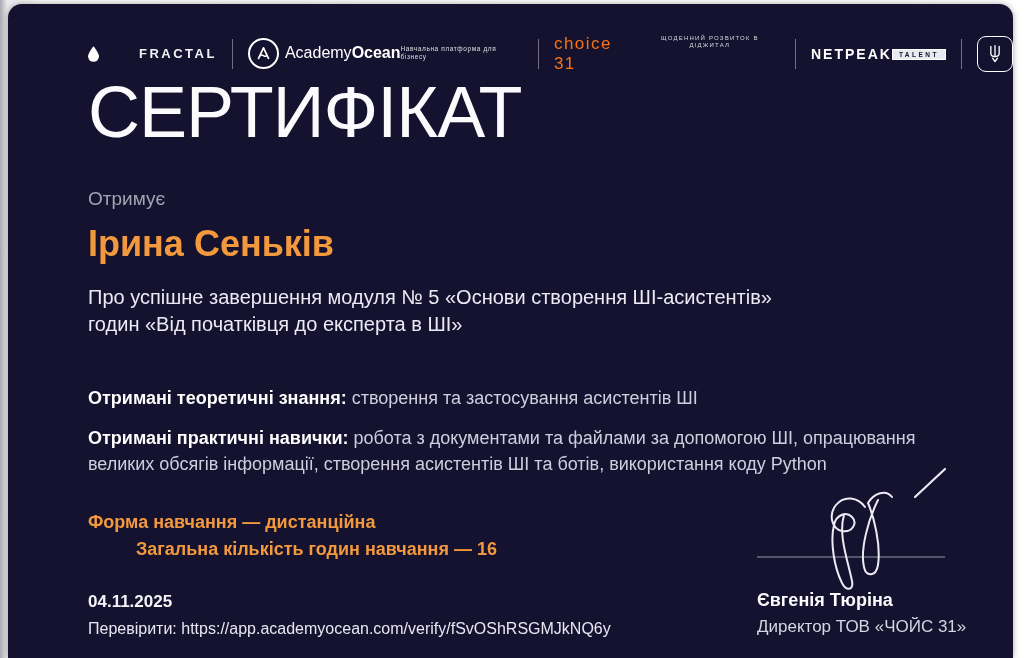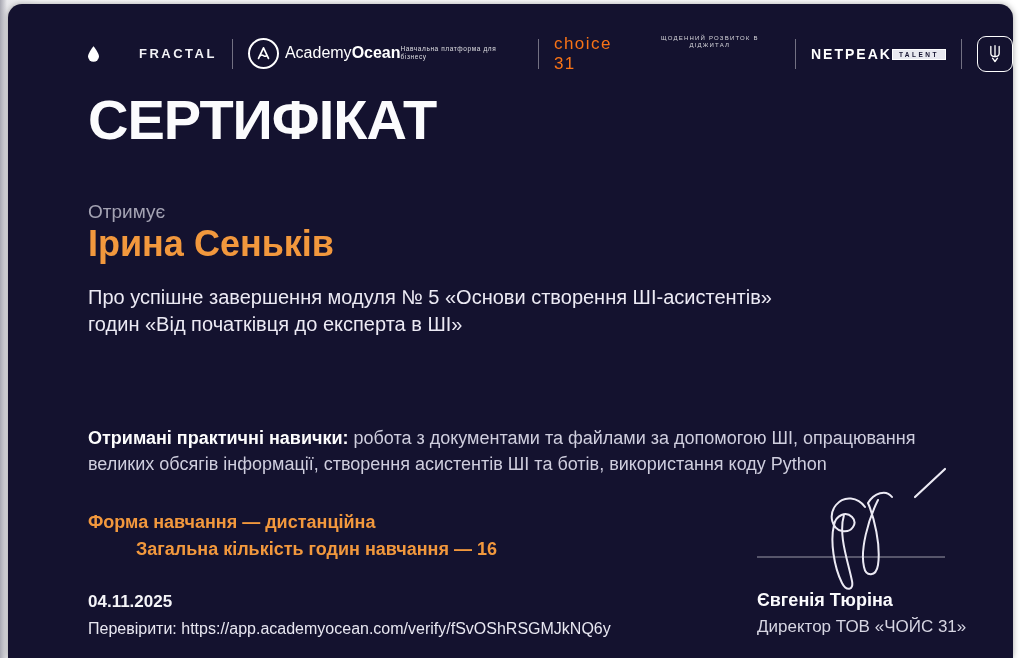--- a/index.html
+++ b/index.html
@@ -20,22 +20,22 @@
   .tagline{font-size:6.5px;letter-spacing:.6px;color:rgba(255,255,255,.85);margin-top:1px;}
   .choice-word{font-size:17px;font-weight:500;letter-spacing:1.5px;color:#f97316;}
   .choice-tag{font-size:6px;text-transform:uppercase;letter-spacing:1.2px;color:rgba(255,255,255,.8);text-align:center;margin-top:1px;}
   .np-word{font-size:14px;font-weight:700;letter-spacing:2px;color:#fff;text-align:center;}
   .np-badge{font-size:6.5px;font-weight:700;letter-spacing:2.5px;color:#14122f;background:#e9e9f0;
     border:1px solid #fff;padding:1px 6px;margin-top:2px;align-self:center;}
   .min-icon{width:34px;height:34px;border:1.5px solid #fff;border-radius:9px;display:flex;align-items:center;justify-content:center;flex:0 0 auto;}
   .min-lines{font-size:8.5px;line-height:1.3;color:rgba(255,255,255,.9);}
   
   .abs{position:absolute;left:80px;}
-  .title{top:88px;font-size:56px;font-weight:700;letter-spacing:-1px;line-height:1;color:#fbfbfd;}
-  .recv-label{top:197px;font-size:19px;color:#a4a3b3;}
+  .title{top:72px;font-size:72px;font-weight:400;letter-spacing:-1px;line-height:1;color:#fbfbfd;}
+  .recv-label{top:184px;font-size:19px;color:#a4a3b3;}
   .recv-name{top:219px;font-size:36px;font-weight:700;color:#f2983d;}
   .desc{top:280px;font-size:20px;line-height:27px;color:#eceaf4;}
   .para{font-size:18px;line-height:1.45;color:#cfcede;}
   .para b{color:#fdfdfd;}
   .theory{top:381px;width:880px;}
   .practice{top:421px;width:880px;}
   .orange{font-size:18px;font-weight:700;color:#f2983d;}
   .form-line{top:508px;}
   .hours-line{top:535px;margin-left:48px;}
   .date{top:588px;font-size:17px;font-weight:700;color:#f4f4f8;}
@@ -108,20 +108,21 @@
   <div class="abs title">СЕРТИФІКАТ</div>
 
   <div class="abs recv-label">Отримує</div>
   <div class="abs recv-name">Ірина Сеньків</div>
 
   <div class="abs desc">
     <div>Про успішне завершення модуля № 5 «Основи створення ШІ-асистентів»</div>
     <div>годин «Від початківця до експерта в ШІ»</div>
   </div>
 
+  <div class="abs para theory"><b>Отримані теоретичні знання:</b><span> створення та застосування асистентів ШІ</span></div>
 
   <div class="abs para practice"><b>Отримані практичні навички:</b><span> робота з документами та файлами за допомогою ШІ, опрацювання великих обсягів інформації, створення асистентів ШІ та ботів, використання коду Python</span></div>
 
   <div class="abs orange form-line">Форма навчання — дистанційна</div>
   <div class="abs orange hours-line">Загальна кількість годин навчання — 16</div>
 
   <div class="abs date">04.11.2025</div>
   <div class="abs verify">Перевірити: https://app.academyocean.com/verify/fSvOShRSGMJkNQ6y</div>
 
   <svg class="sig-svg" width="215" height="150" viewBox="0 0 215 150">

